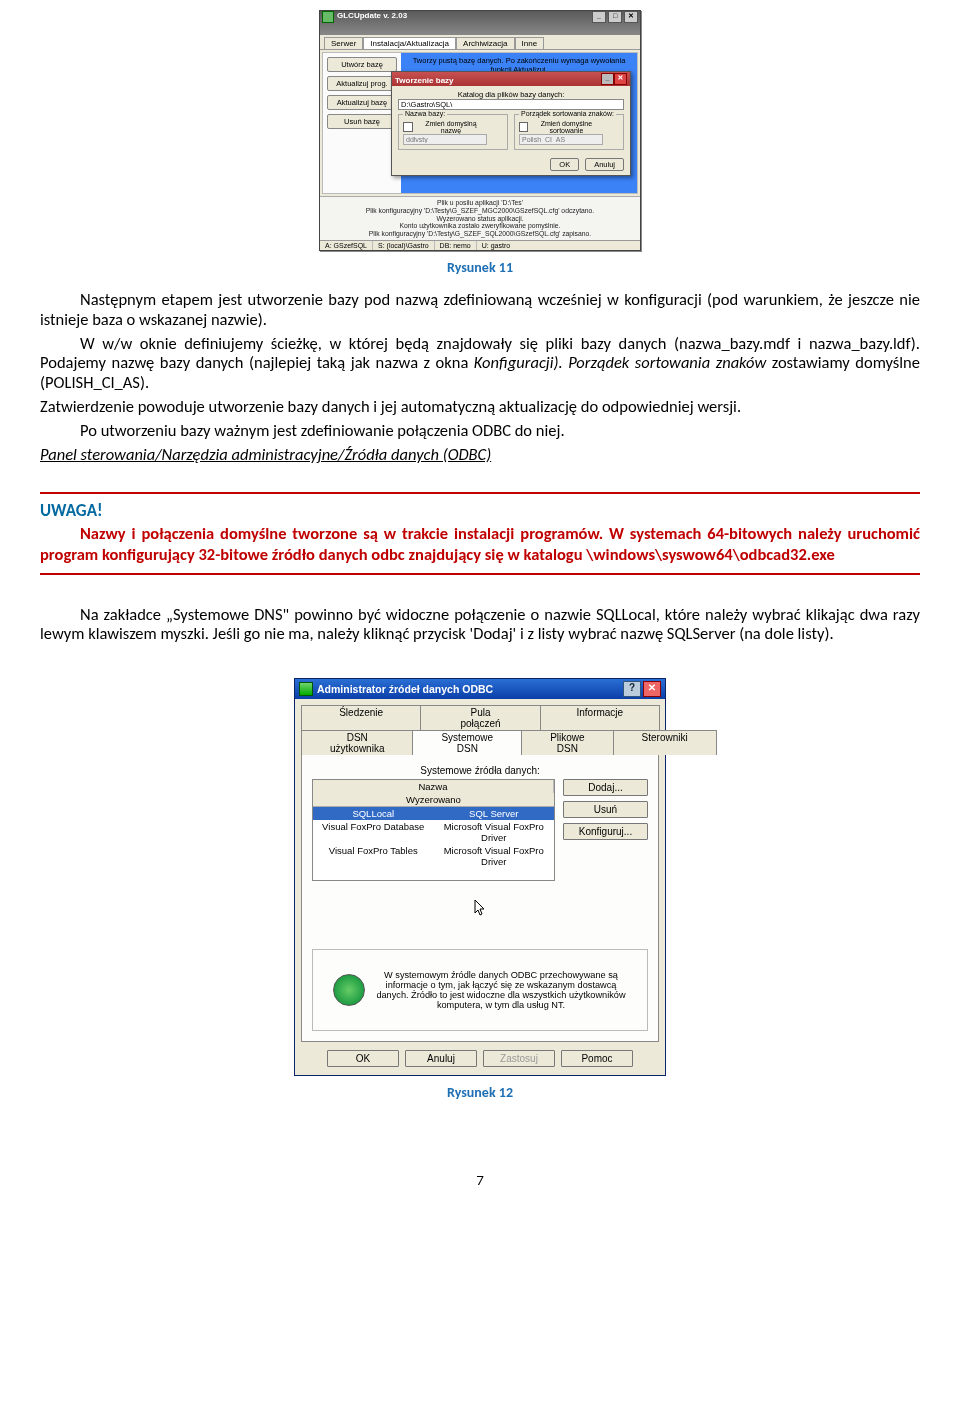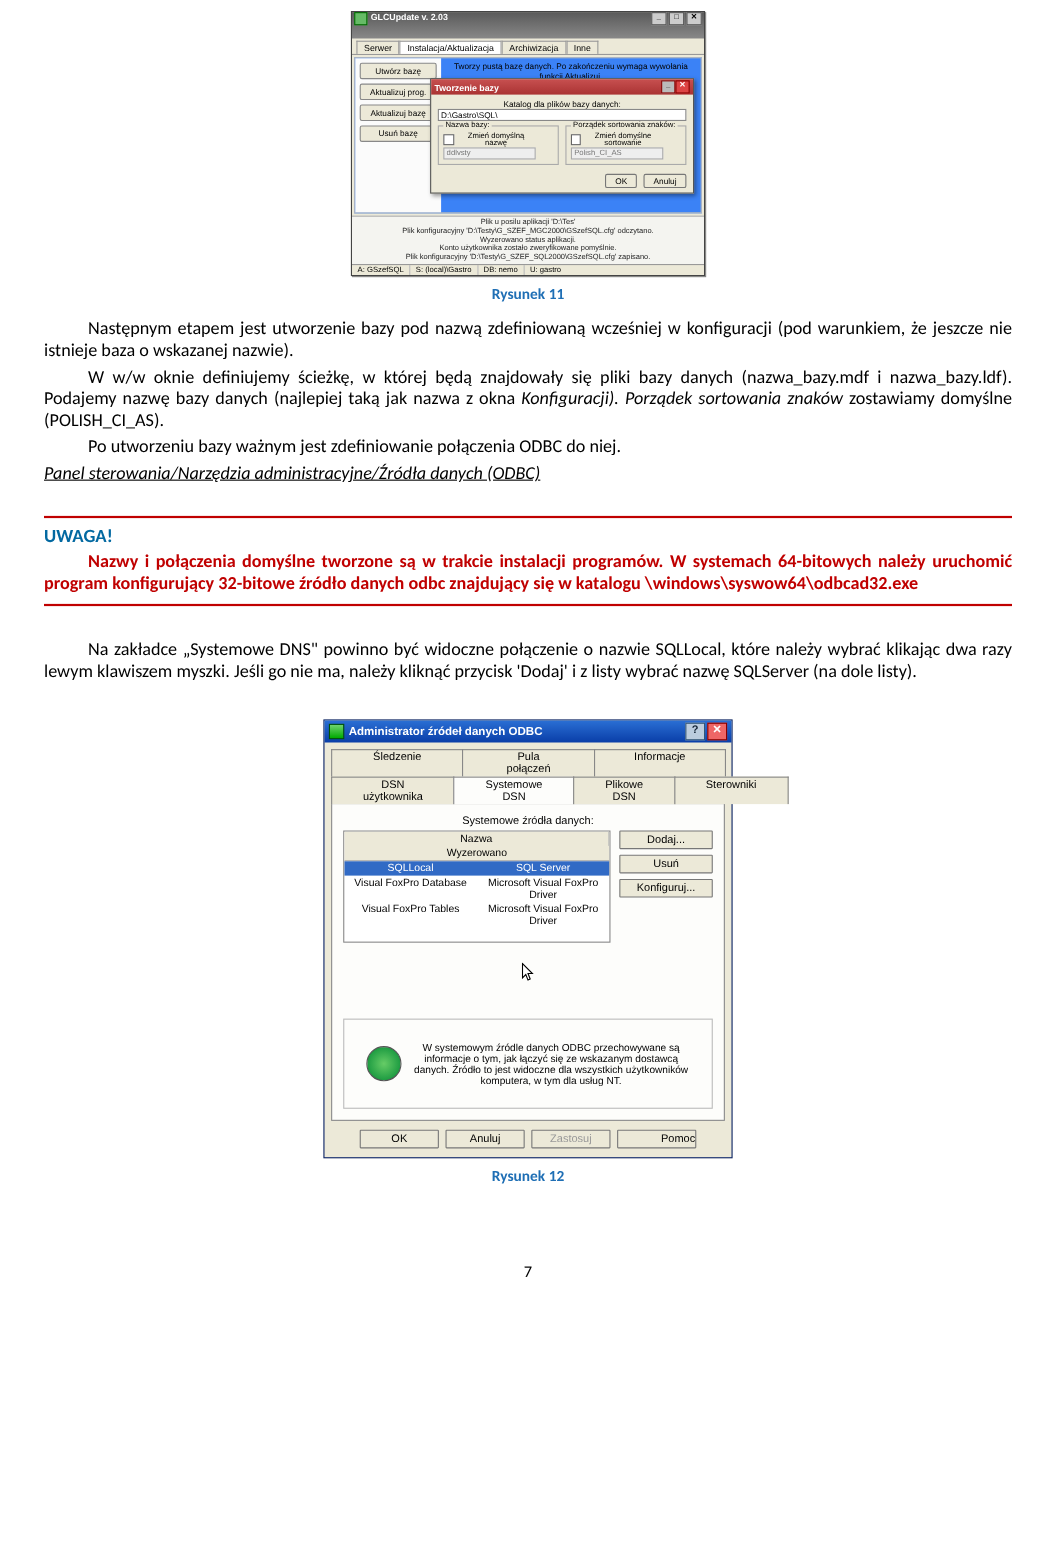--- a/index.html
+++ b/index.html
@@ -328,20 +328,21 @@
         <div class="sb-cell" style="border-right:none;">U: gastro</div>
       </div>
     </div>
   </div>
   <div class="fig-caption">Rysunek 11</div>
 
   <p class="body-text indent">Następnym etapem jest utworzenie bazy pod nazwą zdefiniowaną wcześniej w konfiguracji (pod warunkiem, że jeszcze nie istnieje baza o wskazanej nazwie).</p>
   <p class="body-text indent">
     <span>W w/w oknie definiujemy ścieżkę, w której będą znajdowały się pliki bazy danych (nazwa_bazy.mdf i nazwa_bazy.ldf). Podajemy nazwę bazy danych (najlepiej taką jak nazwa z okna </span><span class="italic">Konfiguracji). Porządek sortowania znaków </span><span>zostawiamy domyślne (POLISH_CI_AS).</span>
   </p>
+  <p class="body-text">Zatwierdzenie powoduje utworzenie bazy danych i jej automatyczną aktualizację do odpowiedniej wersji.</p>
   <p class="body-text indent">Po utworzeniu bazy ważnym jest zdefiniowanie połączenia ODBC do niej.</p>
   <p class="body-text italic underline">Panel sterowania/Narzędzia administracyjne/Źródła danych (ODBC)</p>
 
   <hr class="red">
   <p class="warn-title">UWAGA!</p>
   <p class="warn-body"><span style="display:inline-block;width:40px;"></span><span>Nazwy i połączenia domyślne tworzone są w trakcie instalacji programów. W systemach 64-bitowych należy uruchomić program konfigurujący 32-bitowe źródło danych odbc znajdujący się w katalogu \windows\syswow64\odbcad32.exe</span></p>
   <hr class="red2">
 
   <p class="body-text indent">Na zakładce „Systemowe DNS" powinno być widoczne połączenie o nazwie SQLLocal, które należy wybrać klikając dwa razy lewym klawiszem myszki. Jeśli go nie ma, należy kliknąć przycisk 'Dodaj' i z listy wybrać nazwę SQLServer (na dole listy).</p>
 
@@ -403,21 +404,21 @@
             </div>
             <div class="info-row">
               <div class="info-ico"></div>
               <div>W systemowym źródle danych ODBC przechowywane są informacje o tym, jak łączyć się ze wskazanym dostawcą danych. Źródło to jest widoczne dla wszystkich użytkowników komputera, w tym dla usług NT.</div>
             </div>
           </div>
           <div class="dlg-btns">
             <div class="btn2" style="width:70px;">OK</div>
             <div class="btn2" style="width:70px;">Anuluj</div>
             <div class="btn2 disabled" style="width:70px;">Zastosuj</div>
-            <div class="btn2" style="width:70px;text-align:right;">Pomoc</div>
+            <div class="btn2" style="width:70px;">Pomoc</div>
           </div>
         </div>
       </div>
     </div>
   </div>
   <div class="fig-caption">Rysunek 12</div>
 
   <div class="page-num">7</div>
 </div>
 

